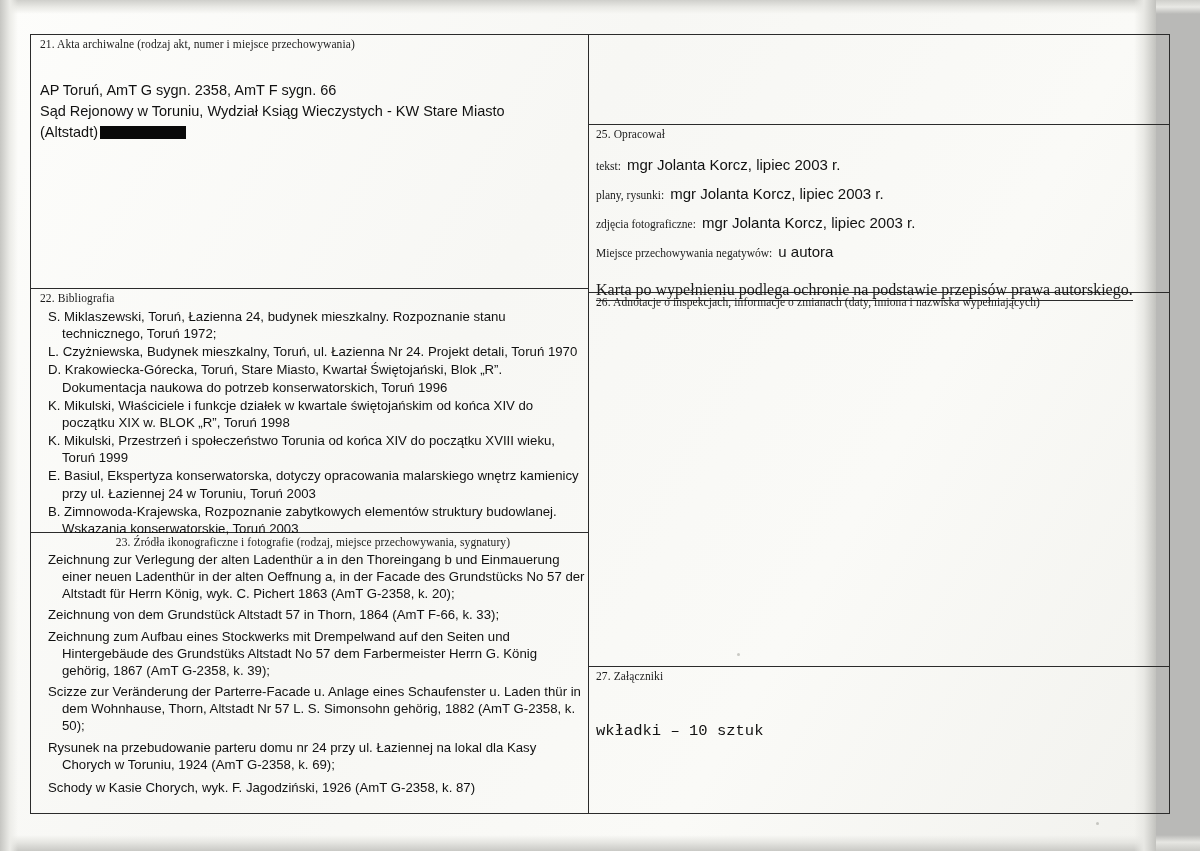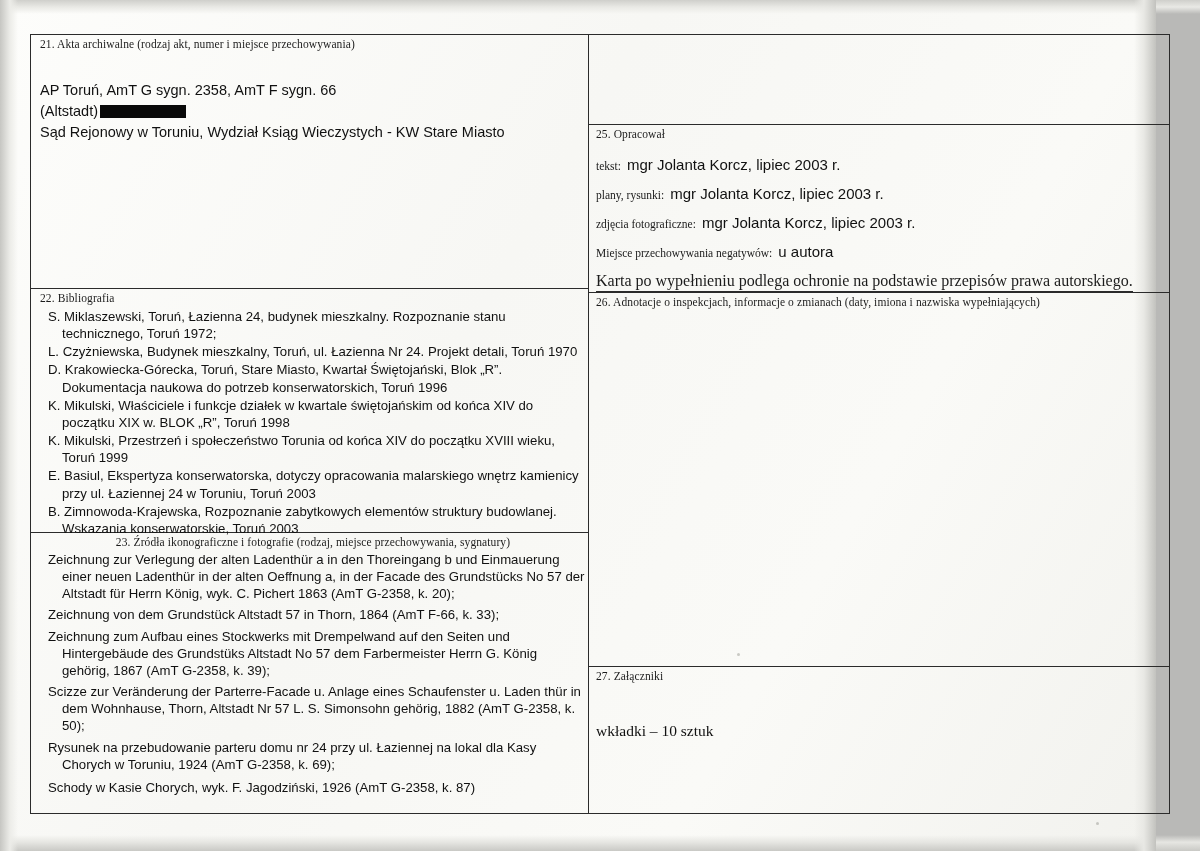--- a/index.html
+++ b/index.html
@@ -74,21 +74,21 @@
     letter-spacing: 0.1px;
     white-space: nowrap;
   }
   .body-text {
     font-family: "Liberation Sans", sans-serif;
     font-size: 13.2px;
     color: #111;
     line-height: 1.30;
   }
   .hand {
-    font-family: Liberation Serif, serif;
+    font-family: Liberation Mono, monospace;
     font-size: 15px;
     color: #111;
   }
   .indent {
     padding-left: 22px;
     text-indent: -14px;
   }
   .redaction {
     display: inline-block;
     background: #090909;
@@ -154,24 +154,24 @@
   <div class="speck" style="left:737px; top:653px; width:3px; height:3px;"></div>
   <div class="speck" style="left:1096px; top:822px; width:3px; height:3px;"></div>
 
   <div class="cell" style="left:40px; top:38px; width:540px;">
     <div class="cap">
       <span>21.</span>
       <span>Akta archiwalne (rodzaj akt, numer i miejsce przechowywania)</span>
     </div>
     <div class="body-text" style="margin-top:30px; font-size:14.5px; line-height:1.45;">
       <div>AP Toruń, AmT G sygn. 2358, AmT F sygn. 66</div>
+      <div style="text-align:justify; width:545px;">Sąd Rejonowy w Toruniu, Wydział Ksiąg Wieczystych - KW Stare Miasto</div>
       <div>
         <span>(Altstadt)</span><span class="redaction"></span>
       </div>
-      <div style="text-align:justify; width:545px;">Sąd Rejonowy w Toruniu, Wydział Ksiąg Wieczystych - KW Stare Miasto</div>
     </div>
   </div>
 
   <div class="cell" style="left:40px; top:292px; width:545px;">
     <div class="cap">
       <span>22.</span>
       <span>Bibliografia</span>
     </div>
     <div class="body-text" style="margin-top:4px;">
       <div class="indent ref-line">S. Miklaszewski, Toruń, Łazienna 24, budynek mieszkalny. Rozpoznanie stanu technicznego, Toruń 1972;</div>
@@ -211,21 +211,21 @@
         <span class="val">mgr Jolanta Korcz, lipiec 2003 r.</span>
       </div>
       <div class="lbl-row">
         <span class="lbl">plany, rysunki:</span>
         <span class="val">mgr Jolanta Korcz, lipiec 2003 r.</span>
       </div>
       <div class="lbl-row">
         <span class="lbl">zdjęcia fotograficzne:</span>
         <span class="val">mgr Jolanta Korcz, lipiec 2003 r.</span>
       </div>
-      <div class="lbl-row" style="margin-bottom:12px;">
+      <div class="lbl-row" style="margin-bottom:21px;">
         <span class="lbl">Miejsce przechowywania negatywów:</span>
         <span class="val">u autora</span>
       </div>
       <div style="margin-top:2px;">
         <span class="underline-note">Karta po wypełnieniu podlega ochronie na podstawie przepisów prawa autorskiego.</span>
       </div>
     </div>
   </div>
 
   <div class="cell" style="left:596px; top:296px; width:566px;">

